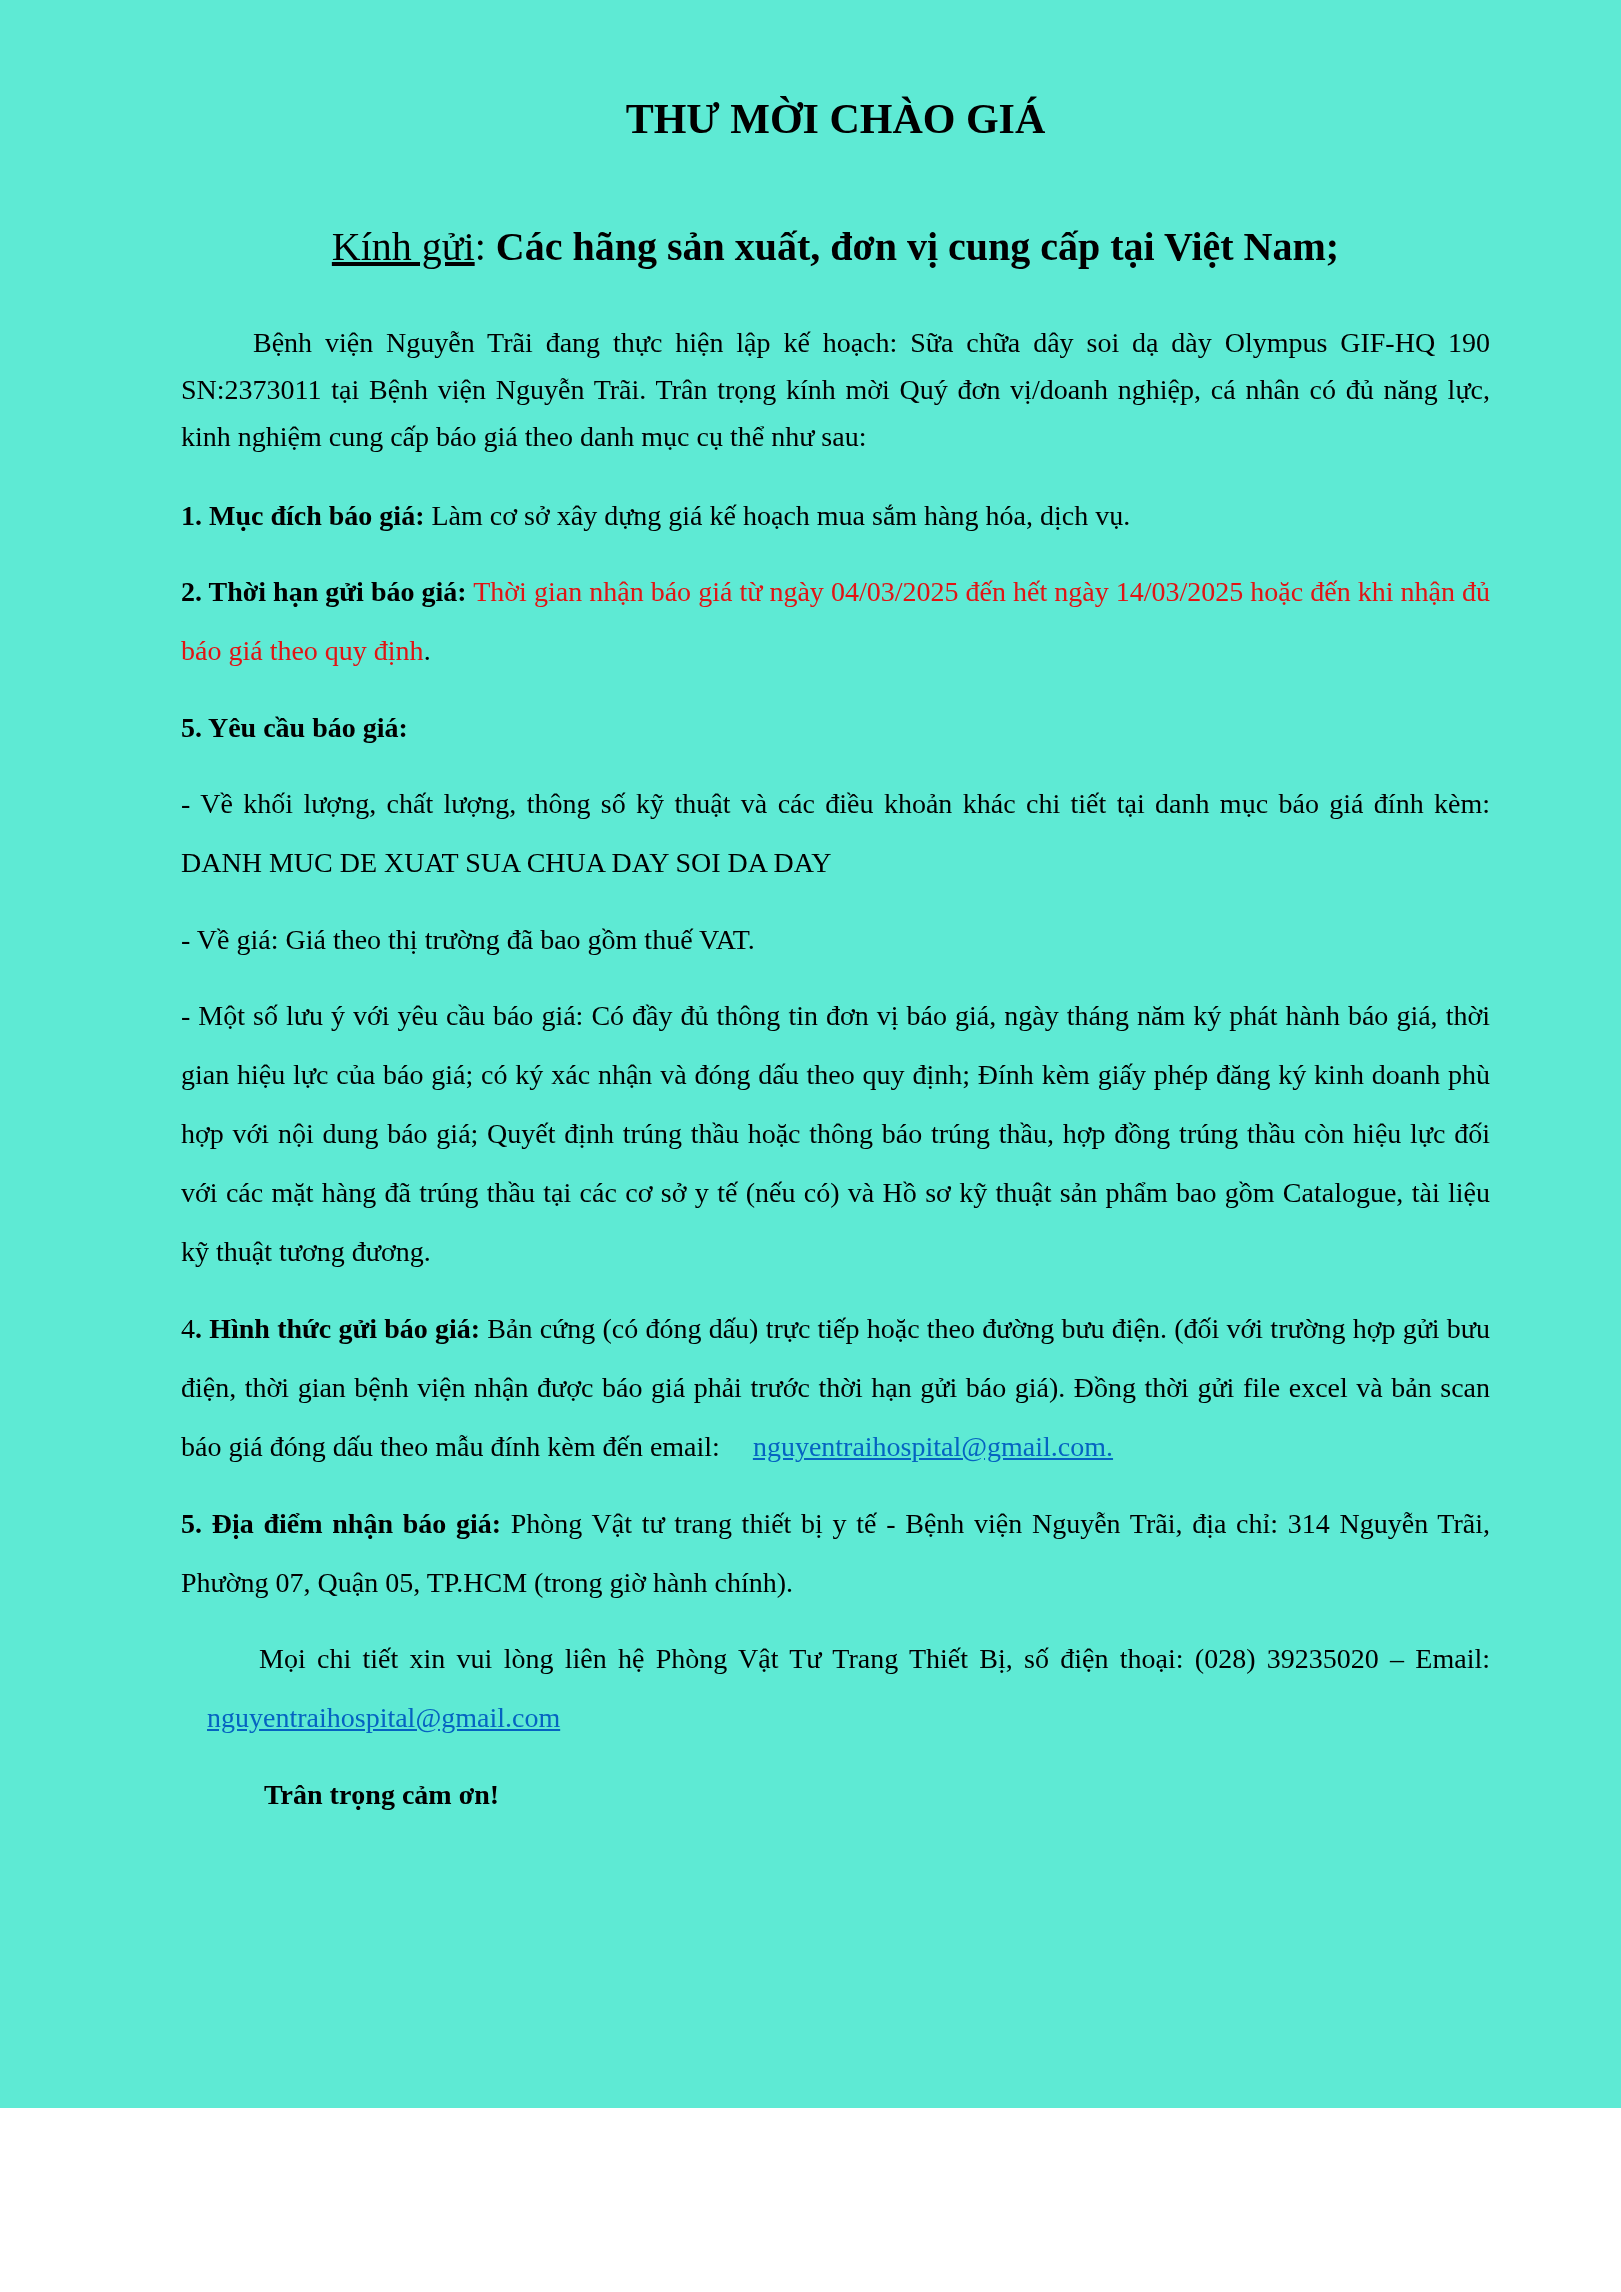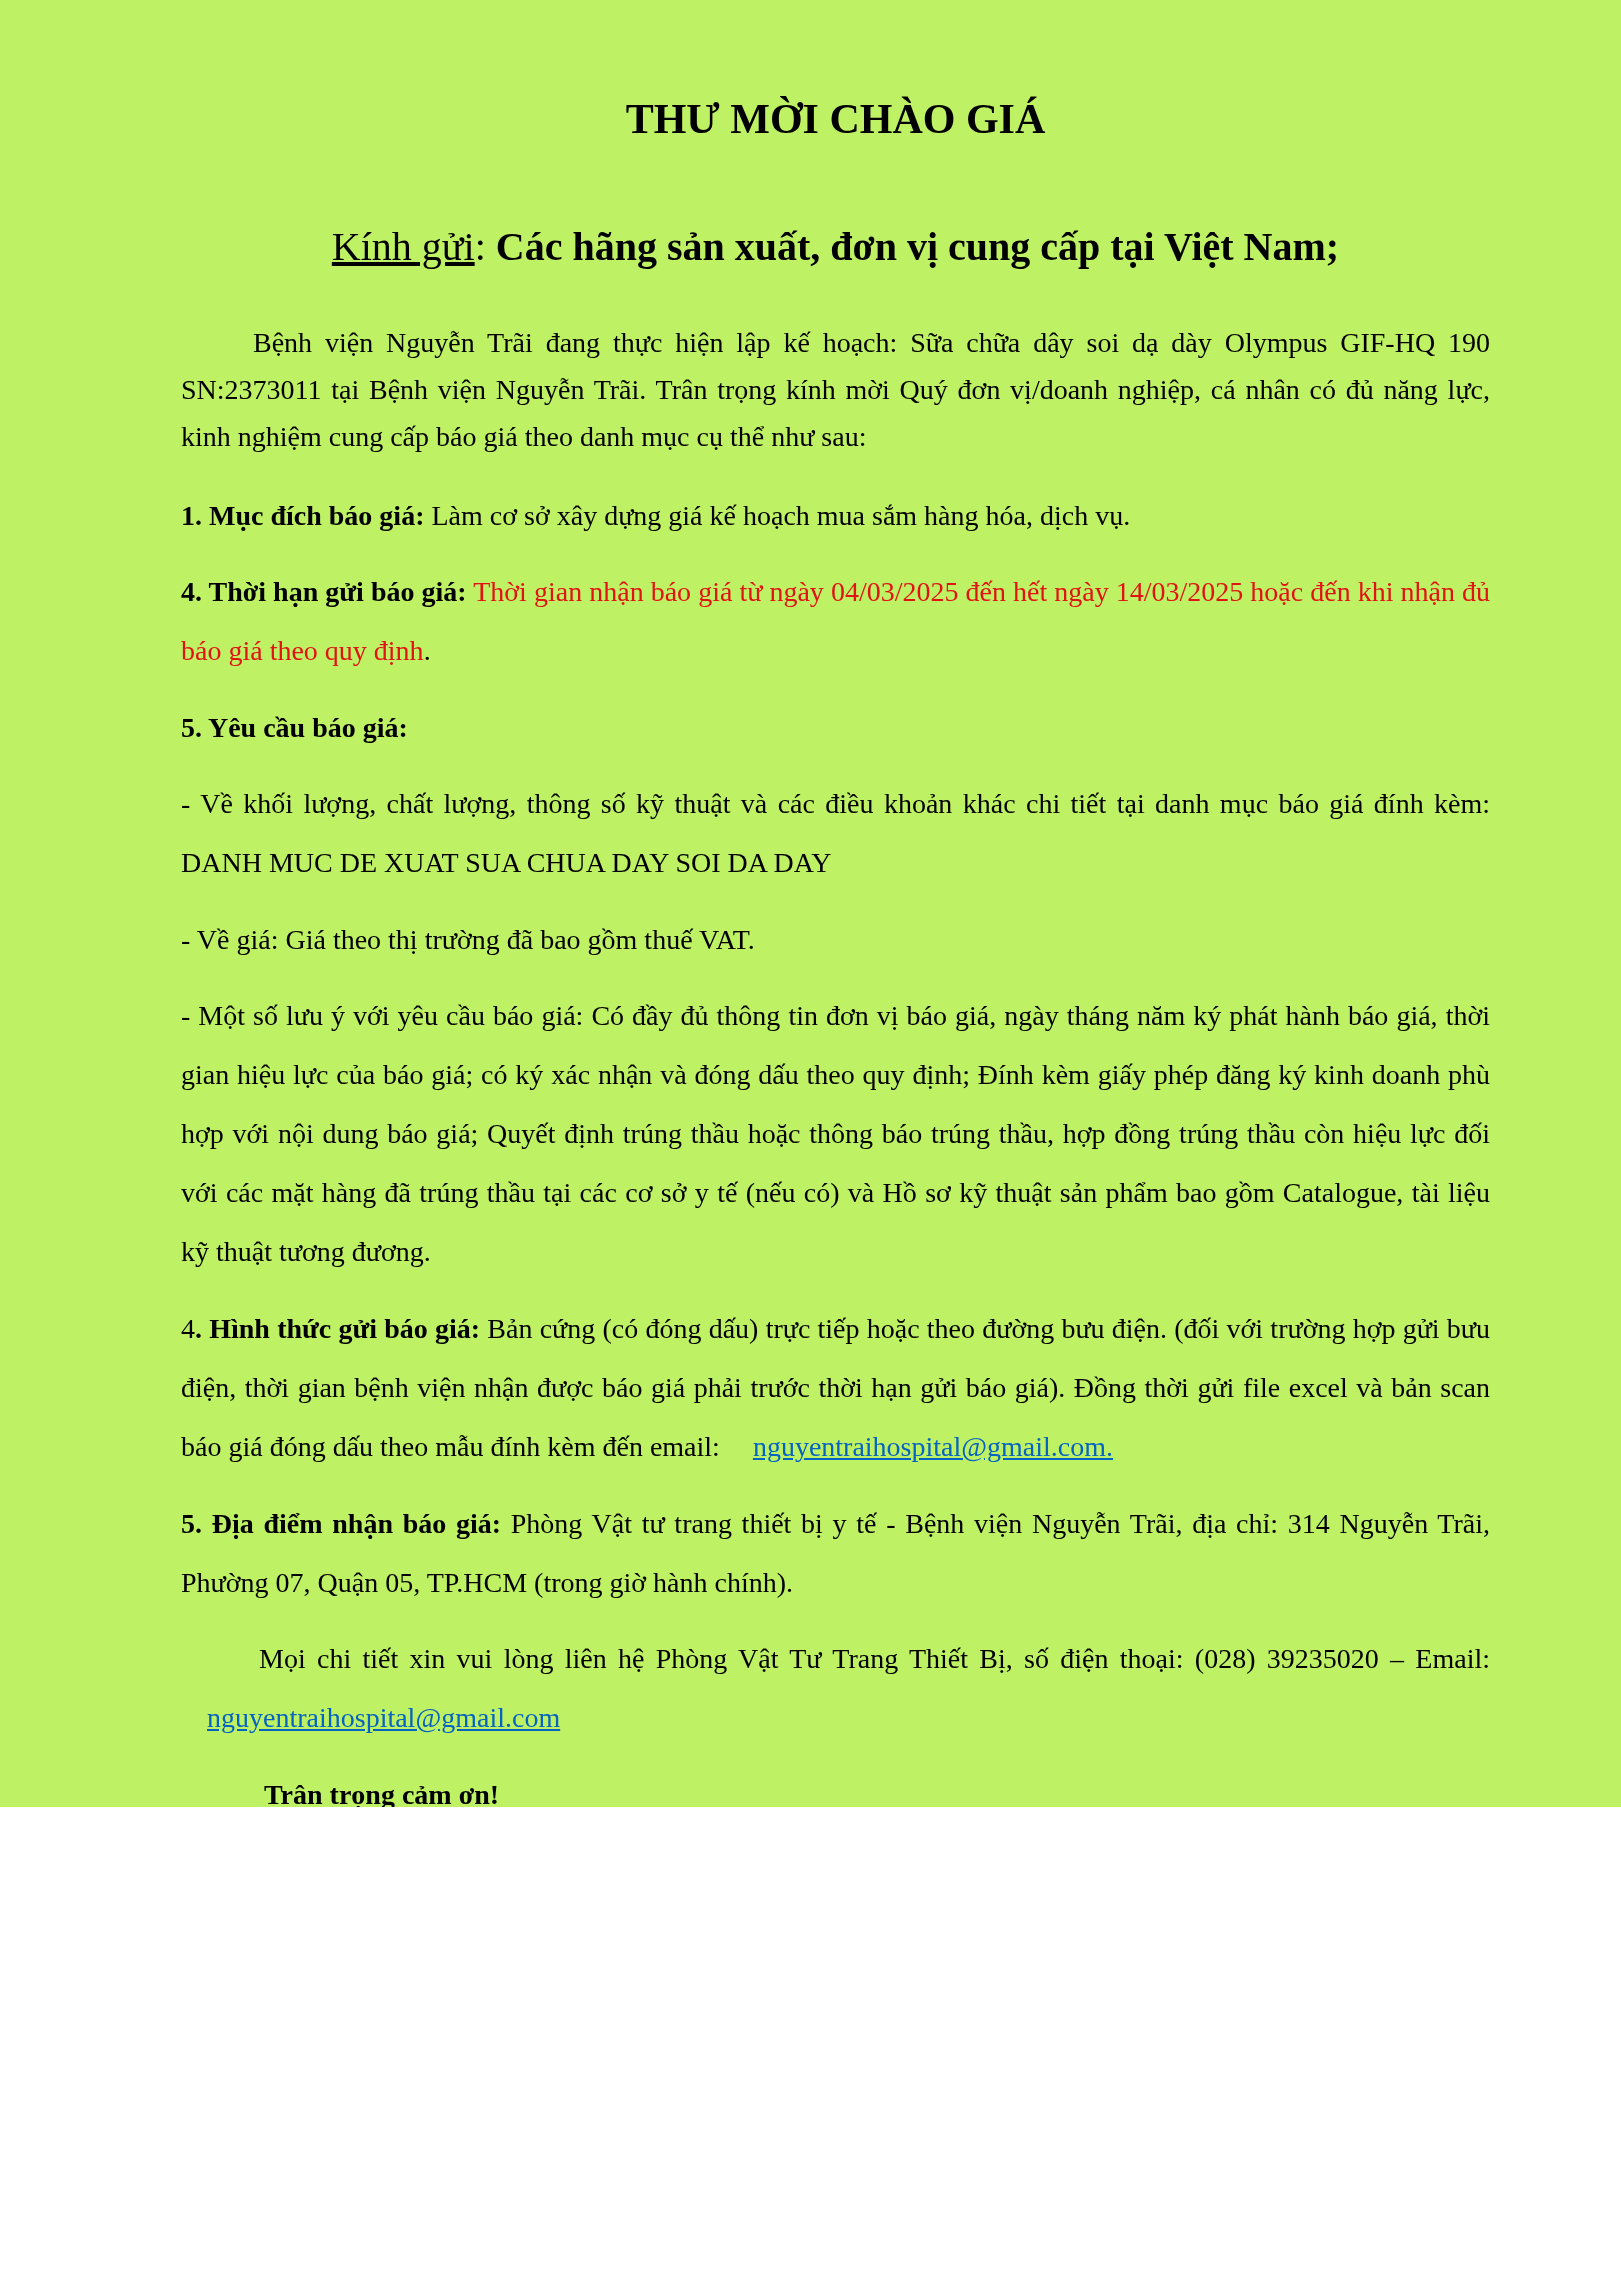--- a/index.html
+++ b/index.html
@@ -1,19 +1,19 @@
 <!DOCTYPE html>
 <html style="--deadline-red: #e11414; --link-blue: #0563c1; --text-black: #000000;"><head>
 <meta charset="utf-8">
 <style>
   html,body{margin:0;padding:0;background:#ffffff;}
   .page{
     position:relative;
-    width:1621px;height:1807px;
-    background:#bef264;
+    width:1621px;height:2108px;
+    background:#5eead4;
     box-sizing:border-box;
     padding:94px 131px 0 181px;
     font-family:"Liberation Serif","DejaVu Serif",serif;
     color:#000000;
     overflow:hidden;
   }
   .doc-title{
     margin:0 0 78px 0;
     font-size:42px;font-weight:bold;
     line-height:51px;text-align:center;
@@ -53,21 +53,21 @@
 <div class="page">
 
   <h1 class="doc-title">THƯ MỜI CHÀO GIÁ</h1>
 
   <div class="salutation"><span class="sal-label">Kính gửi</span><span>: </span><span class="sal-recipient">Các hãng sản xuất, đơn vị cung cấp tại Việt Nam;</span></div>
 
   <p class="body intro">Bệnh viện Nguyễn Trãi đang thực hiện lập kế hoạch: Sữa chữa dây soi dạ dày Olympus GIF-HQ 190 SN:2373011 tại Bệnh viện Nguyễn Trãi. Trân trọng kính mời Quý đơn vị/doanh nghiệp, cá nhân có đủ năng lực, kinh nghiệm cung cấp báo giá theo danh mục cụ thể như sau:</p>
 
   <p class="body"><span class="b">1. Mục đích báo giá:</span><span> Làm cơ sở xây dựng giá kế hoạch mua sắm hàng hóa, dịch vụ.</span></p>
 
-  <p class="body"><span class="b">4. Thời hạn gửi báo giá:</span><span class="red"> Thời gian nhận báo giá từ ngày 04/03/2025 đến hết ngày 14/03/2025 hoặc đến khi nhận đủ báo giá theo quy định</span><span>.</span></p>
+  <p class="body"><span class="b">2. Thời hạn gửi báo giá:</span><span class="red"> Thời gian nhận báo giá từ ngày 04/03/2025 đến hết ngày 14/03/2025 hoặc đến khi nhận đủ báo giá theo quy định</span><span>.</span></p>
 
   <p class="body"><span class="b">5. Yêu cầu báo giá:</span></p>
 
   <p class="body">- Về khối lượng, chất lượng, thông số kỹ thuật và các điều khoản khác chi tiết tại danh mục báo giá đính kèm: DANH MUC DE XUAT SUA CHUA DAY SOI DA DAY</p>
 
   <p class="body">- Về giá: Giá theo thị trường đã bao gồm thuế VAT.</p>
 
   <p class="body">- Một số lưu ý với yêu cầu báo giá: Có đầy đủ thông tin đơn vị báo giá, ngày tháng năm ký phát hành báo giá, thời gian hiệu lực của báo giá; có ký xác nhận và đóng dấu theo quy định; Đính kèm giấy phép đăng ký kinh doanh phù hợp với nội dung báo giá; Quyết định trúng thầu hoặc thông báo trúng thầu, hợp đồng trúng thầu còn hiệu lực đối với các mặt hàng đã trúng thầu tại các cơ sở y tế (nếu có) và Hồ sơ kỹ thuật sản phẩm bao gồm Catalogue, tài liệu kỹ thuật tương đương.</p>
 
   <p class="body"><span>4</span><span class="b">. Hình thức gửi báo giá:</span><span> Bản cứng (có đóng dấu) trực tiếp hoặc theo đường bưu điện. (đối với trường hợp gửi bưu điện, thời gian bệnh viện nhận được báo giá phải trước thời hạn gửi báo giá). Đồng thời gửi file excel và bản scan báo giá đóng dấu theo mẫu đính kèm đến email: </span><a class="email">nguyentraihospital@gmail.com.</a></p>

